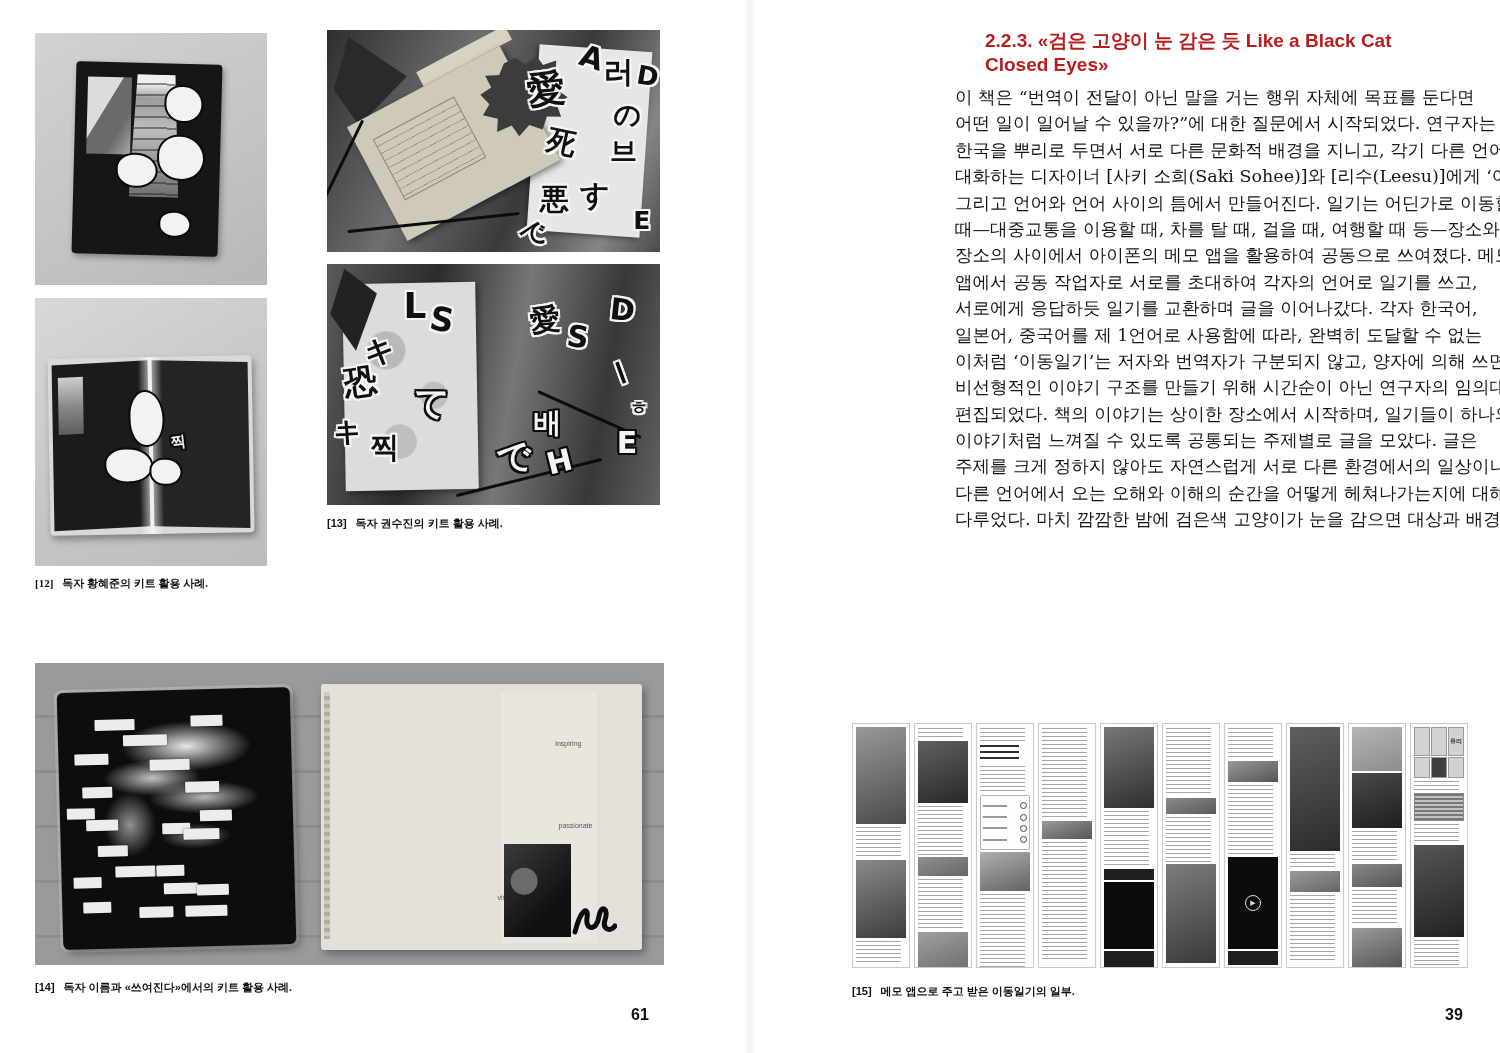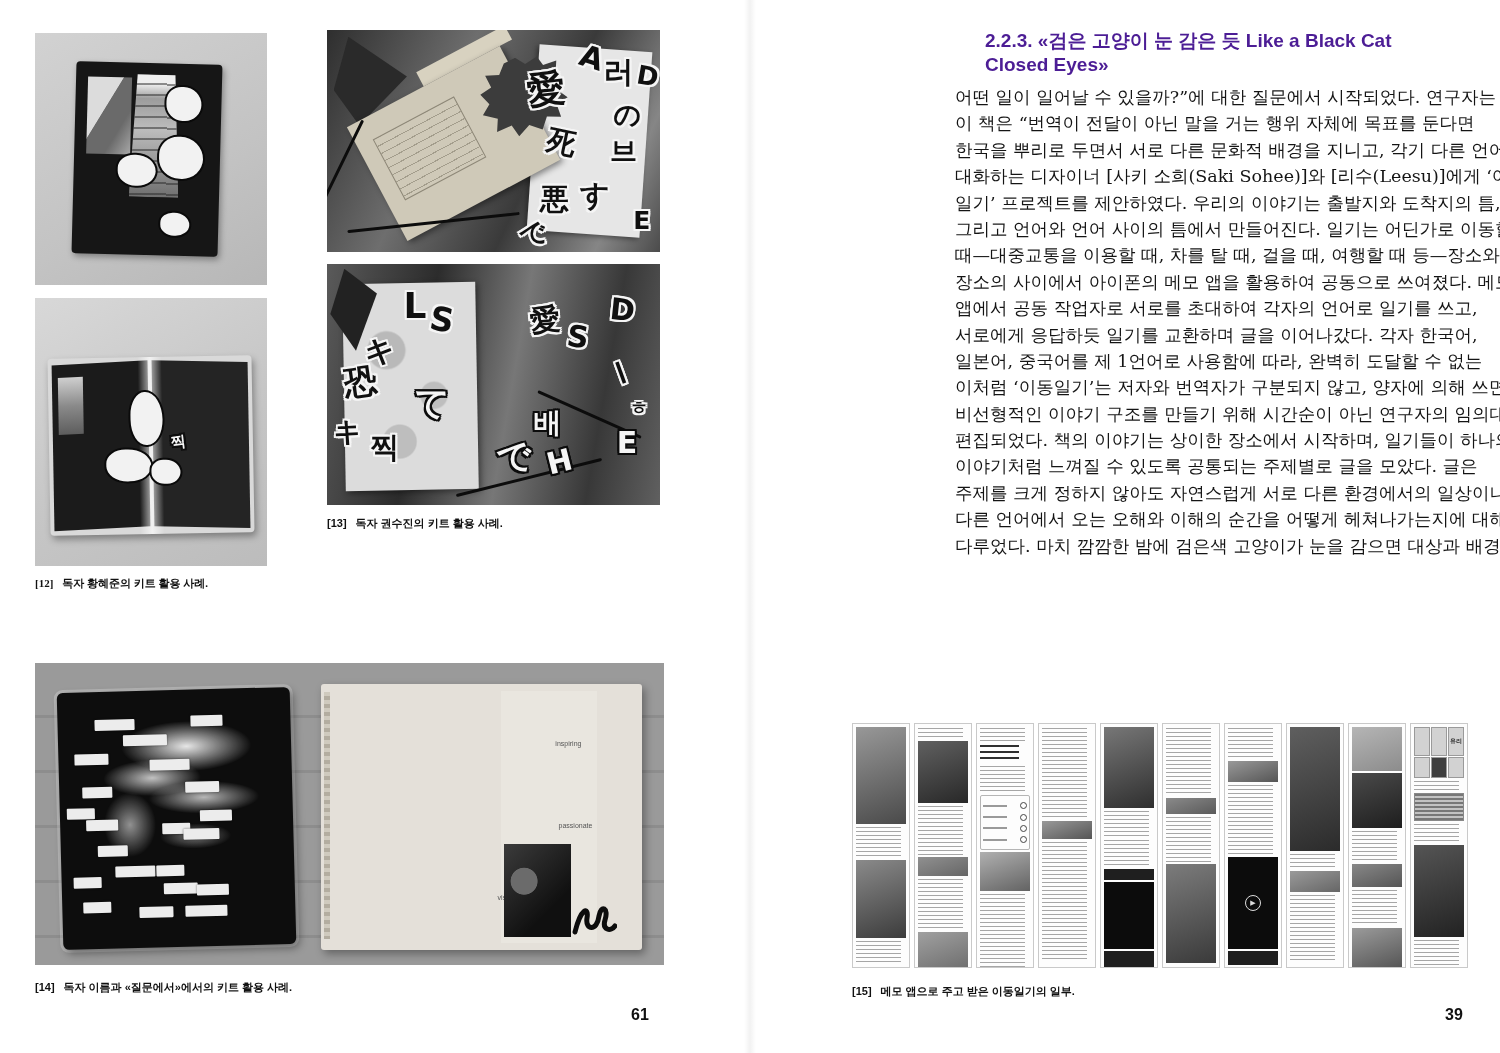--- a/index.html
+++ b/index.html
@@ -80,21 +80,21 @@
   .bigword .tail{font-weight:400;color:#3a3a3a;font-size:42px;}
   .smallword{position:absolute;font-size:7px;color:#555;}
   
   .glyph{position:absolute;font-family:"DejaVu Sans","Liberation Sans",sans-serif;font-weight:700;line-height:1;}
   .g-b{color:#101010;text-shadow:-2px -2px 0 #f5f5f5,2px -2px 0 #f5f5f5,-2px 2px 0 #f5f5f5,2px 2px 0 #f5f5f5,0 2px 0 #f5f5f5,0 -2px 0 #f5f5f5,2px 0 0 #f5f5f5,-2px 0 0 #f5f5f5;}
   .g-w{color:#f5f5f5;text-shadow:-2px -2px 0 #0c0c0c,2px -2px 0 #0c0c0c,-2px 2px 0 #0c0c0c,2px 2px 0 #0c0c0c,0 2px 0 #0c0c0c,0 -2px 0 #0c0c0c,2px 0 0 #0c0c0c,-2px 0 0 #0c0c0c;}
   
   .caption{position:absolute;font-size:11px;font-weight:700;color:#111;}
   .caption .tag{margin-right:9px;}
   .pagenum{position:absolute;font-size:16px;font-weight:700;color:#111;width:44px;text-align:center;}
-  .heading{position:absolute;left:985px;top:28px;width:460px;font-size:19px;font-weight:700;color:#4c1d95;}
+  .heading{position:absolute;left:985px;top:28px;width:460px;font-size:19px;font-weight:700;color:#b91c1c;}
   .bodytext{position:absolute;left:955px;top:85px;width:496px;
        font-family:"DejaVu Serif","Liberation Serif",serif;font-size:17.5px;color:#141414;}
   .bodytext .line{height:26.4px;white-space:nowrap;}
   
   .strip{position:absolute;left:852px;top:723px;width:616px;height:245px;display:flex;gap:4px;}
   .shot{flex:1 1 0;background:#fdfdfd;border:1px solid #c9c9c9;display:flex;flex-direction:column;
         padding:3px 3px;box-sizing:border-box;overflow:hidden;}
   .seg{width:100%;box-sizing:border-box;flex:0 0 auto;margin-bottom:2px;}
   .seg-tx{background:repeating-linear-gradient(180deg,#a6a6a6 0 1px,transparent 1px 4px);
           background-position:0 1px;background-size:90% 100%;background-repeat:no-repeat;}
@@ -240,33 +240,32 @@
           <span class="smallword" style="left: 55%; top: 79%;">visionary</span>
         </div>
       <div class="darkimg"></div>
       <svg width="46" height="36" viewBox="0 0 46 36" style="position:absolute;left:78%;top:82%;">
         <path d="M4 30 C 10 6, 18 4, 16 16 C 14 28, 26 30, 28 14 C 30 2, 38 6, 34 18 C 31 28, 40 30, 44 24" fill="none" stroke="#0c0c0c" stroke-width="5" stroke-linecap="round"></path>
       </svg>
     </div>
   </div>
 
   <div class="caption" style="left:35px;top:980px;">
-    <span class="tag">[14]</span><span>독자 이름과 «질문에서»에서의 키트 활용 사례.</span>
+    <span class="tag">[14]</span><span>독자 이름과 «쓰여진다»에서의 키트 활용 사례.</span>
   </div>
 
   <div class="pagenum" style="left:618px;top:1006px;">61</div>
 
   <div class="heading">2.2.3. «검은 고양이 눈 감은 듯 Like a Black Cat Closed Eyes»</div>
 
   <div class="bodytext">
+      <div class="line">이 책은 “번역이 전달이 아닌 말을 거는 행위 자체에 목표를 둔다면</div>
       <div class="line">어떤 일이 일어날 수 있을까?”에 대한 질문에서 시작되었다. 연구자는</div>
-      <div class="line">이 책은 “번역이 전달이 아닌 말을 거는 행위 자체에 목표를 둔다면</div>
       <div class="line">한국을 뿌리로 두면서 서로 다른 문화적 배경을 지니고, 각기 다른 언어로</div>
       <div class="line">대화하는 디자이너 [사키 소희(Saki Sohee)]와 [리수(Leesu)]에게 ‘이동</div>
-      <div class="line">일기’ 프로젝트를 제안하였다. 우리의 이야기는 출발지와 도착지의 틈,</div>
       <div class="line">그리고 언어와 언어 사이의 틈에서 만들어진다. 일기는 어딘가로 이동할</div>
       <div class="line">때—대중교통을 이용할 때, 차를 탈 때, 걸을 때, 여행할 때 등—장소와</div>
       <div class="line">장소의 사이에서 아이폰의 메모 앱을 활용하여 공동으로 쓰여졌다. 메모</div>
       <div class="line">앱에서 공동 작업자로 서로를 초대하여 각자의 언어로 일기를 쓰고,</div>
       <div class="line">서로에게 응답하듯 일기를 교환하며 글을 이어나갔다. 각자 한국어,</div>
       <div class="line">일본어, 중국어를 제 1언어로 사용함에 따라, 완벽히 도달할 수 없는</div>
       <div class="line">이처럼 ‘이동일기’는 저자와 번역자가 구분되지 않고, 양자에 의해 쓰면서</div>
       <div class="line">비선형적인 이야기 구조를 만들기 위해 시간순이 아닌 연구자의 임의대로</div>
       <div class="line">편집되었다. 책의 이야기는 상이한 장소에서 시작하며, 일기들이 하나의</div>
       <div class="line">이야기처럼 느껴질 수 있도록 공통되는 주제별로 글을 모았다. 글은</div>

